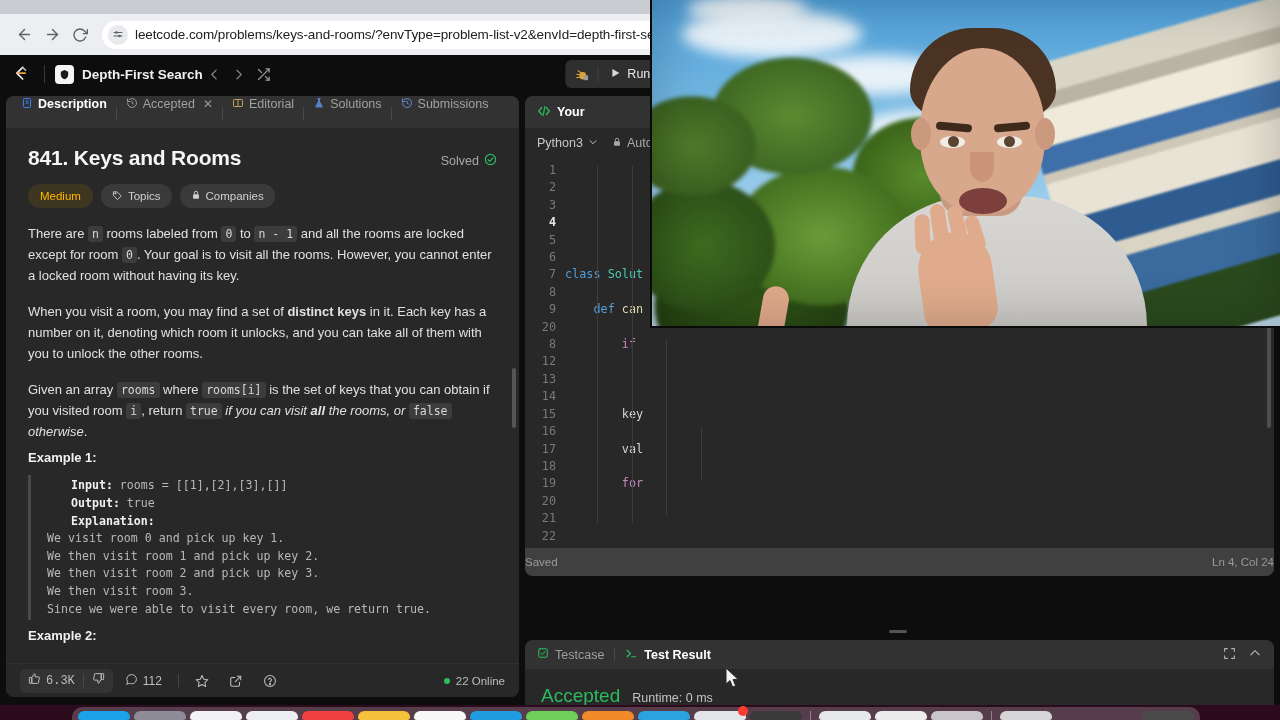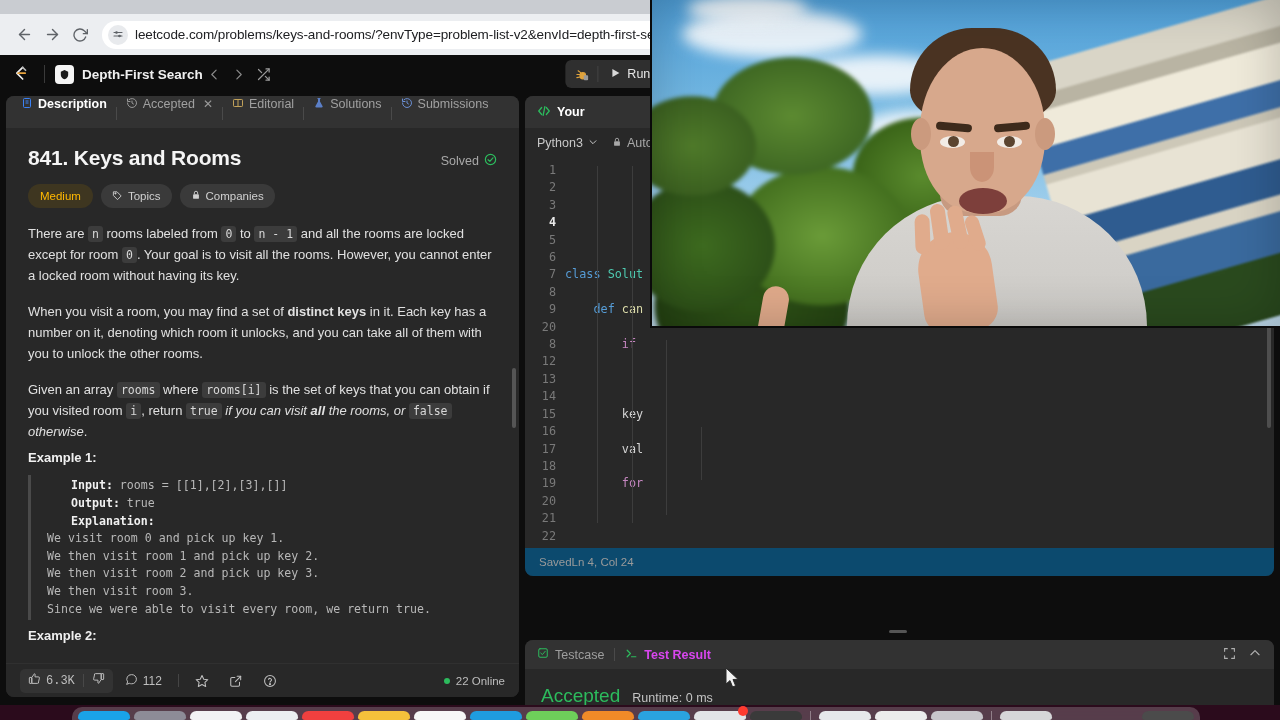--- a/index.html
+++ b/index.html
@@ -158,37 +158,37 @@
   .gutter { width: 40px; flex: none; text-align: right; padding-right: 9px; color: #797979; }
   .gutter div.cur { color: #e8e8e8; font-weight: bold; }
   .code-text { flex: 1; color: #d4d4d4; white-space: pre; position: relative; }
   .kw   { color: #c586c0; }
   .kw2  { color: #569cd6; }
   .cls  { color: #4ec9b0; }
   .fn   { color: #dcdcaa; }
   .indent-guide { position: absolute; top: 4px; width: 1px; background: #3d3d3d; }
   .caret { position: absolute; width: 1px; background: #d4d4d4; }
   .code-status {
-    height: 28px; flex: none; display: flex; align-items: center; justify-content: flex-start;
-    padding: 0 14px; font-size: 11.5px; color: #9a9a9a; background: #0c4a6e;
+    height: 28px; flex: none; display: flex; align-items: center; justify-content: space-between;
+    padding: 0 0; font-size: 11.5px; color: #9a9a9a; background: #404040;
   }
   .code-vscroll { position: absolute; right: 3px; top: 70px; width: 4px; height: 200px; background: #4e4e4e; border-radius: 2px; }
   .panel-grip { position: absolute; left: 889px; top: 575px; width: 18px; height: 3px; background: #555; border-radius: 2px; }
 
   
   .res-panel {
     position: absolute; left: 525px; top: 585px; width: 749px; height: 120px;
     background: #282828; border-radius: 8px; overflow: hidden;
   }
   .res-tabbar {
     height: 29px; background: #323232; display: flex; align-items: center;
     padding: 0 12px; gap: 10px;
   }
   .res-tab { display: flex; align-items: center; gap: 6px; font-size: 12.5px; color: #9e9e9e; }
-  .res-tab.active { color: #d946ef; font-weight: bold; }
+  .res-tab.active { color: #ffffff; font-weight: bold; }
   .res-tab-sep { width: 1px; height: 13px; background: #4a4a4a; }
   .res-actions { margin-left: auto; display: flex; align-items: center; gap: 12px; color: #b0b0b0; }
   .res-body { padding: 16px 16px 0 16px; }
   .res-status-row { display: flex; align-items: baseline; gap: 12px; }
   .res-accepted { font-size: 19px; color: #2cbb5d; font-weight: normal; }
   .res-runtime { font-size: 12.5px; color: #c3c3c3; }
 
   
   .cursor { position: absolute; left: 726px; top: 668px; z-index: 60; }
 

